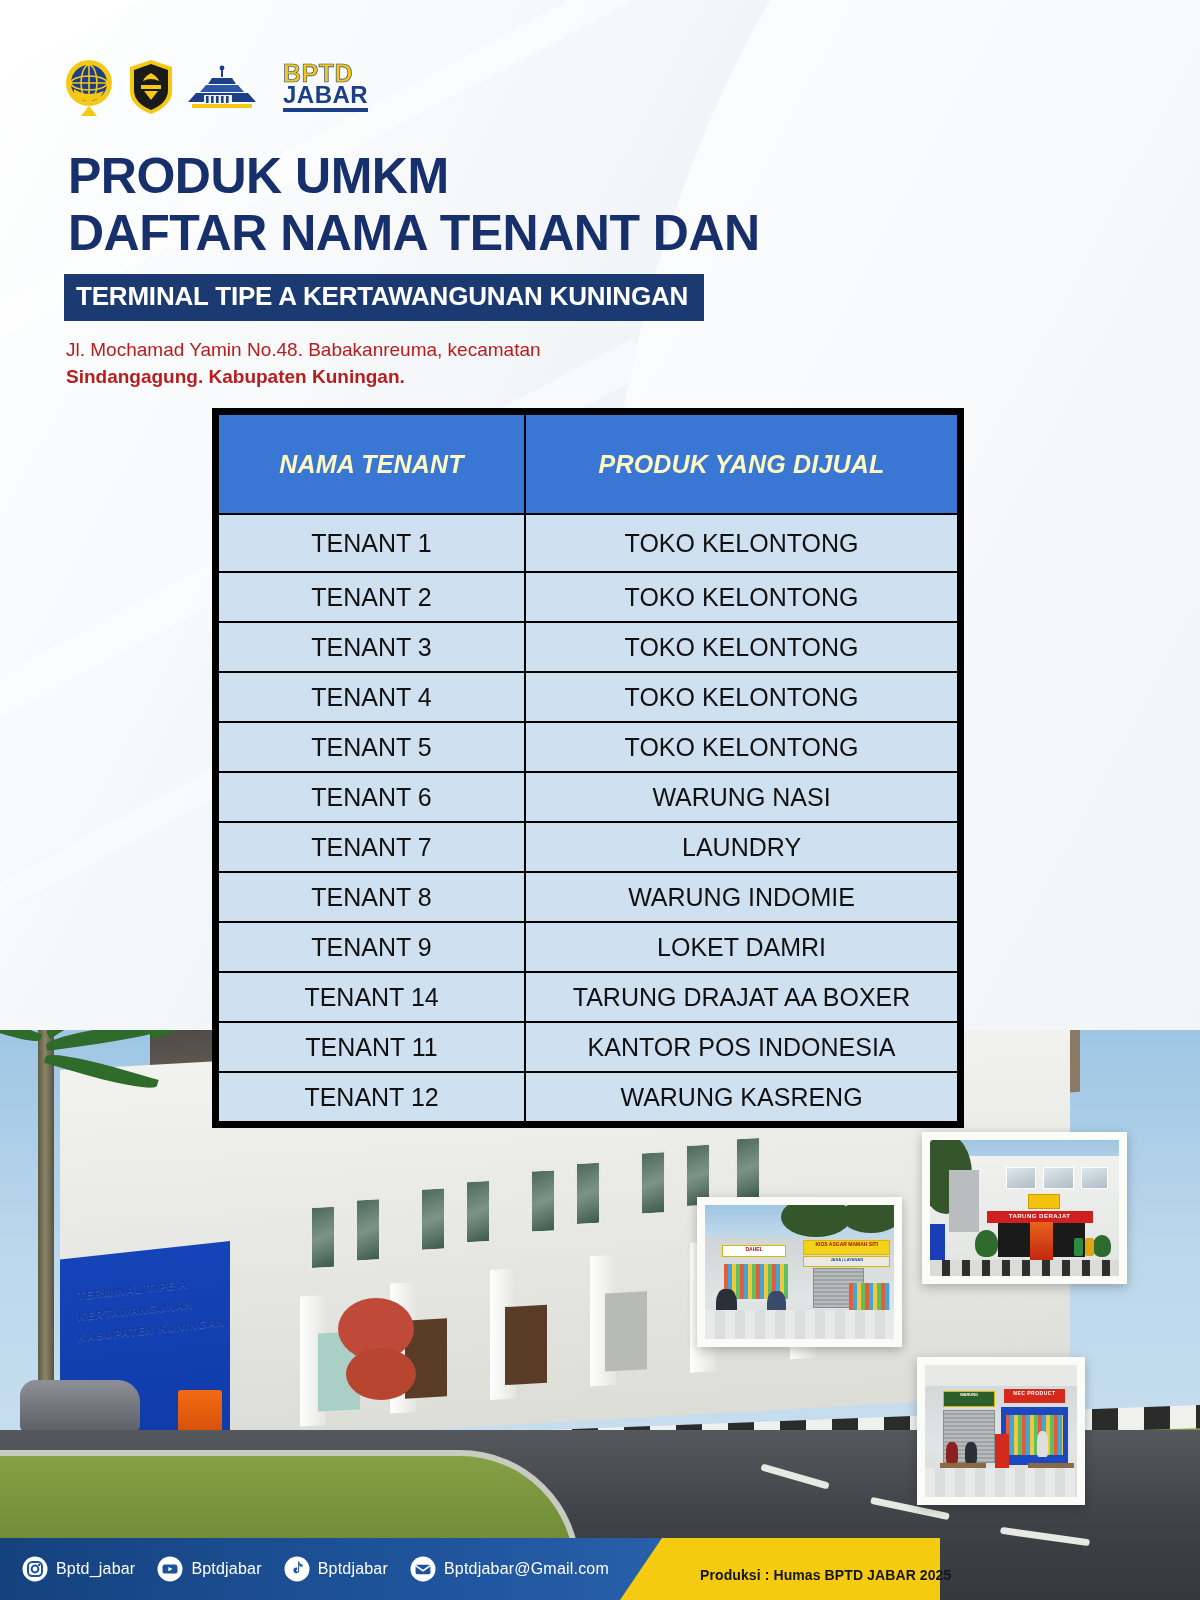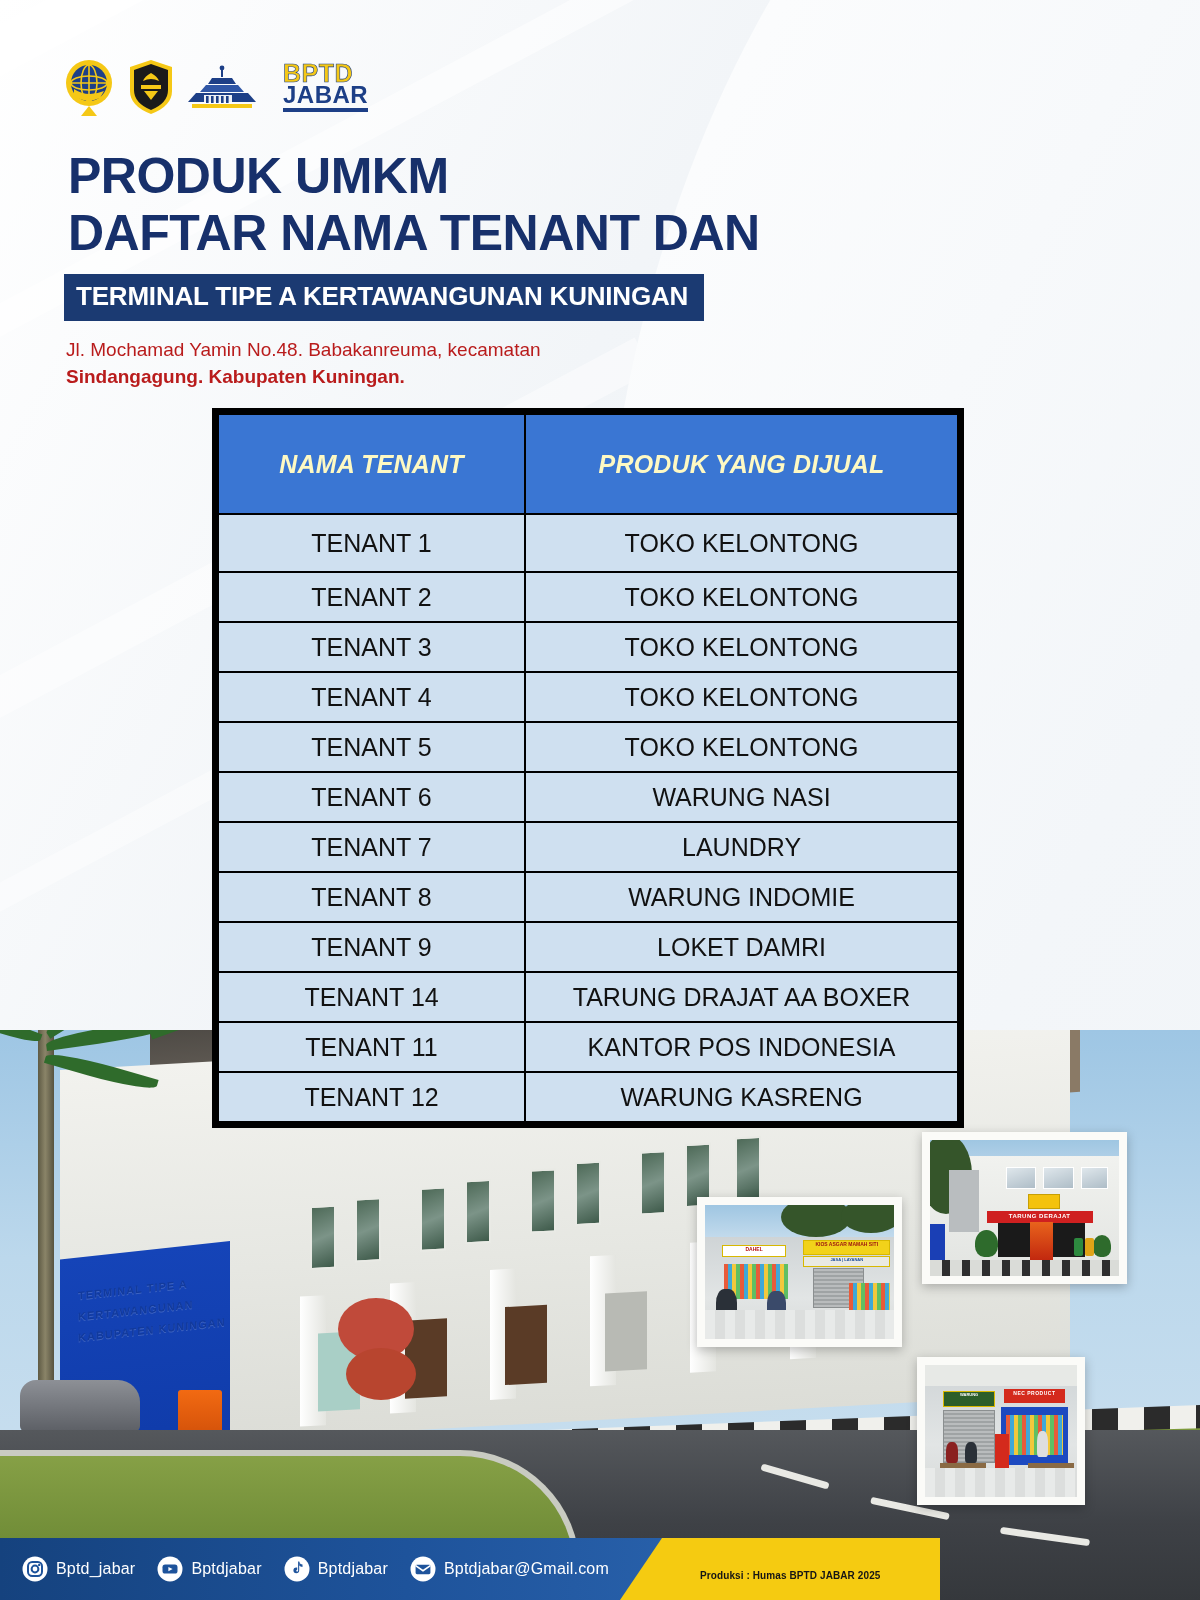--- a/index.html
+++ b/index.html
@@ -258,21 +258,21 @@
   .socials {
     position:absolute; left:22px; bottom:0; height:62px;
     display:flex; align-items:center; gap:22px; z-index:3;
   }
   .social { display:flex; align-items:center; gap:8px; }
   .social .ico { width:26px; height:26px; flex:none; }
   .social .txt { color:#ffffff; font-size:16px; letter-spacing:.2px; }
   .produksi {
     position:absolute; left:700px; bottom:0; height:50px; z-index:4;
     display:flex; align-items:center;
-    color:#151515; font-size:10px; font-weight:bold; letter-spacing:.1px;
+    color:#151515; font-size:14px; font-weight:bold; letter-spacing:.1px;
   }
 </style>
 </head>
 <body>
 
 <div class="poster">
 
   <div class="bg-base"></div>
   <div class="bg-streak s1"></div>
   <div class="bg-streak s2"></div>

